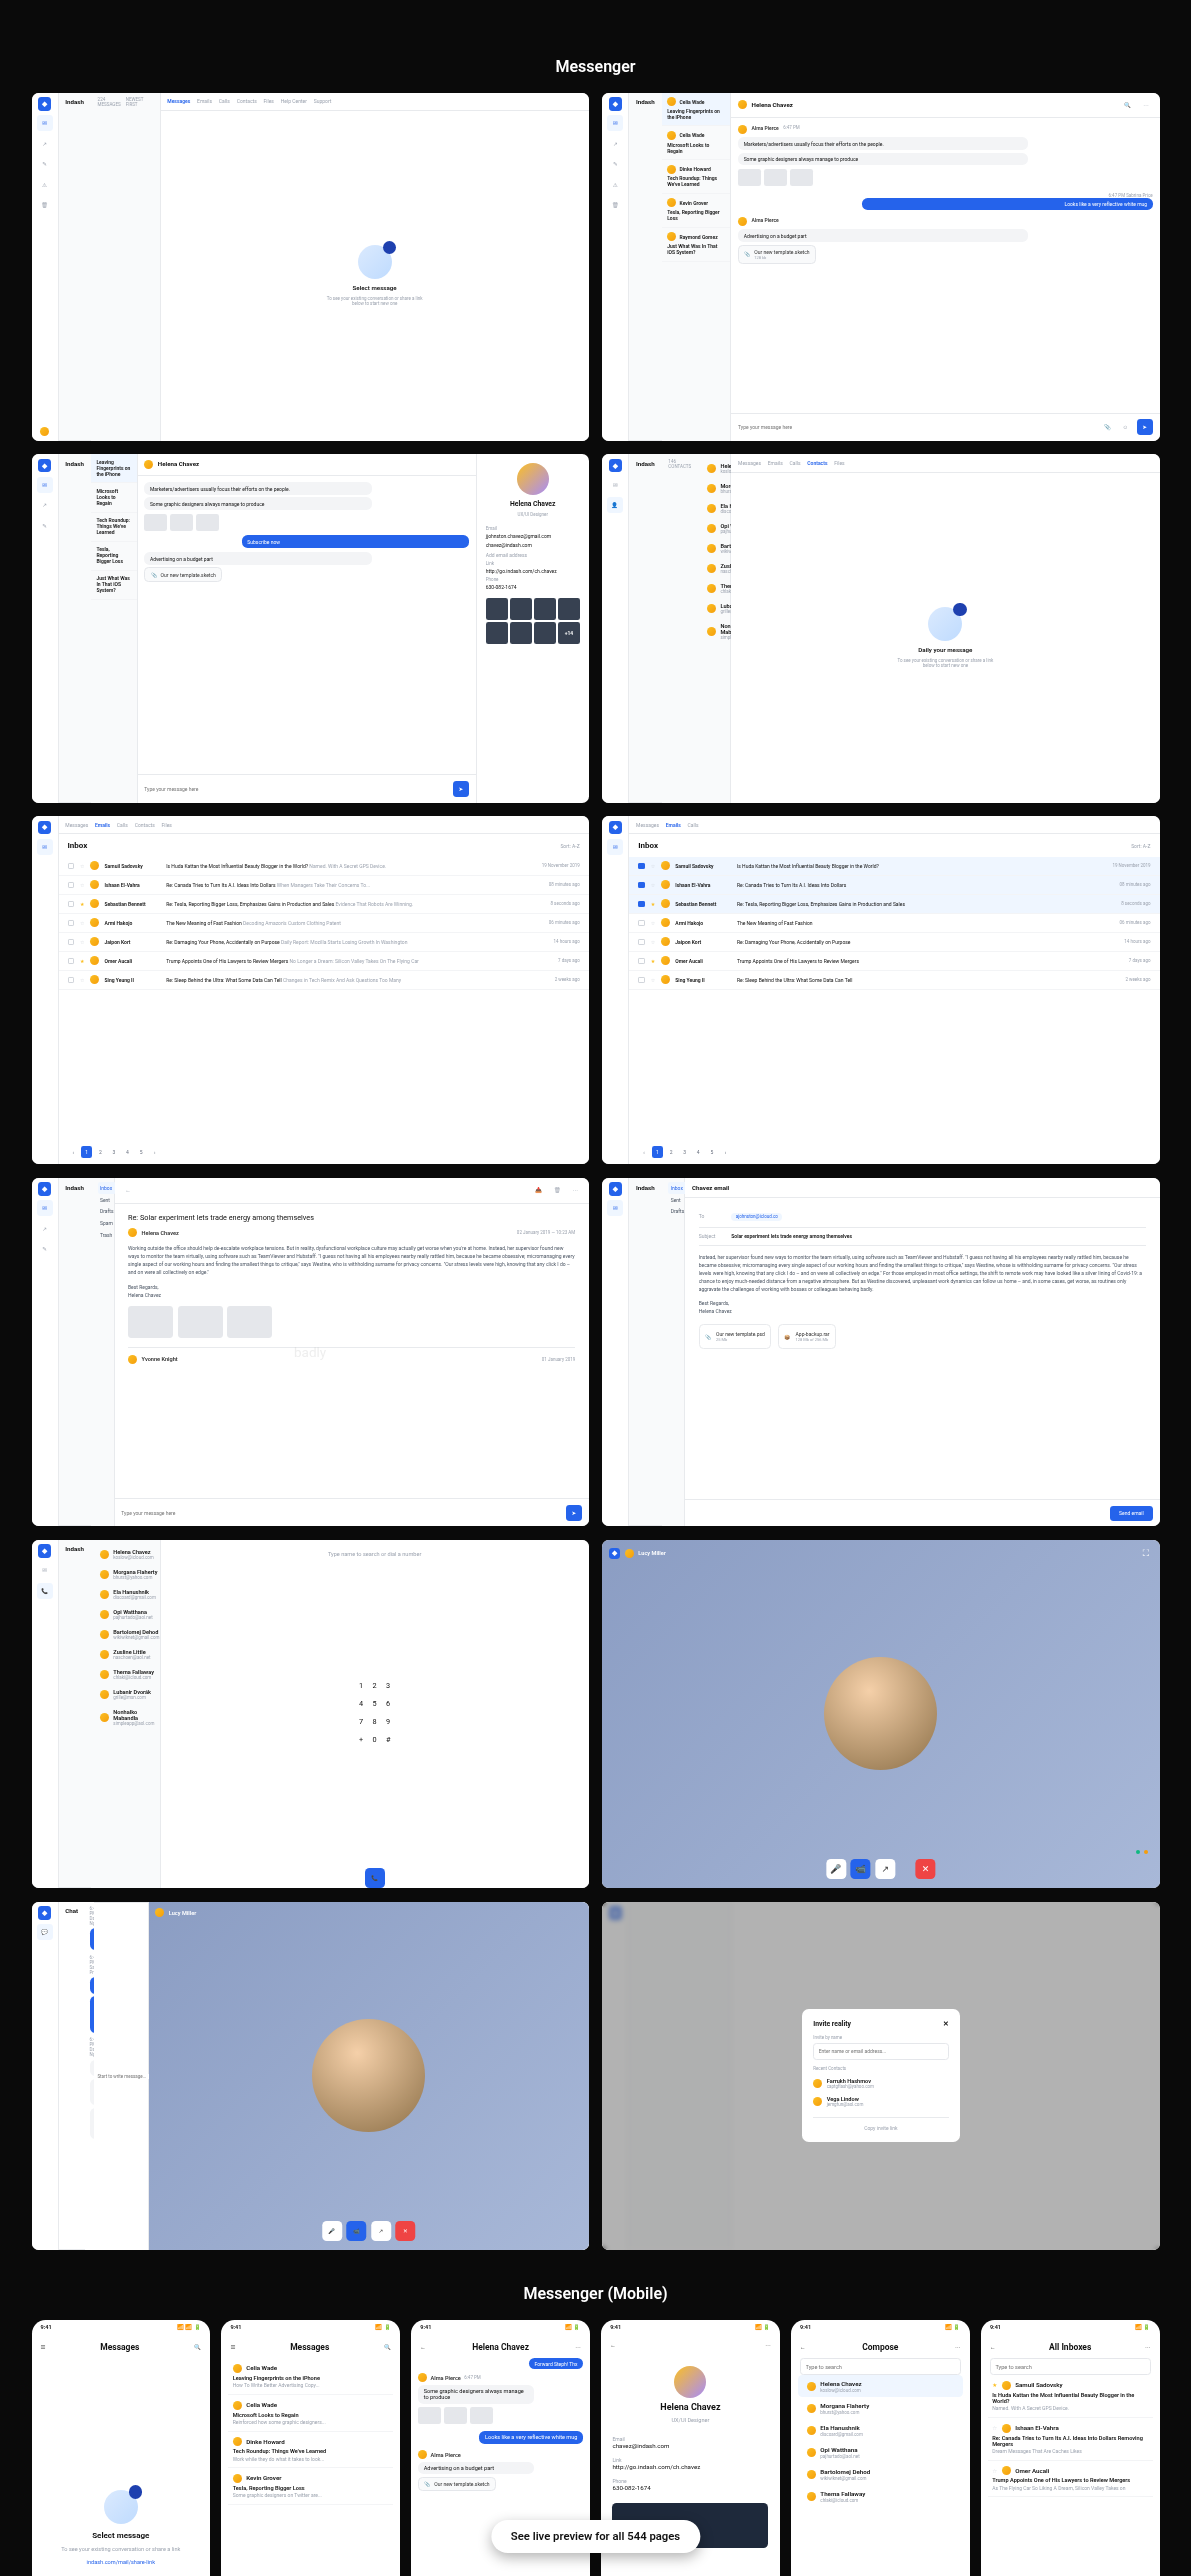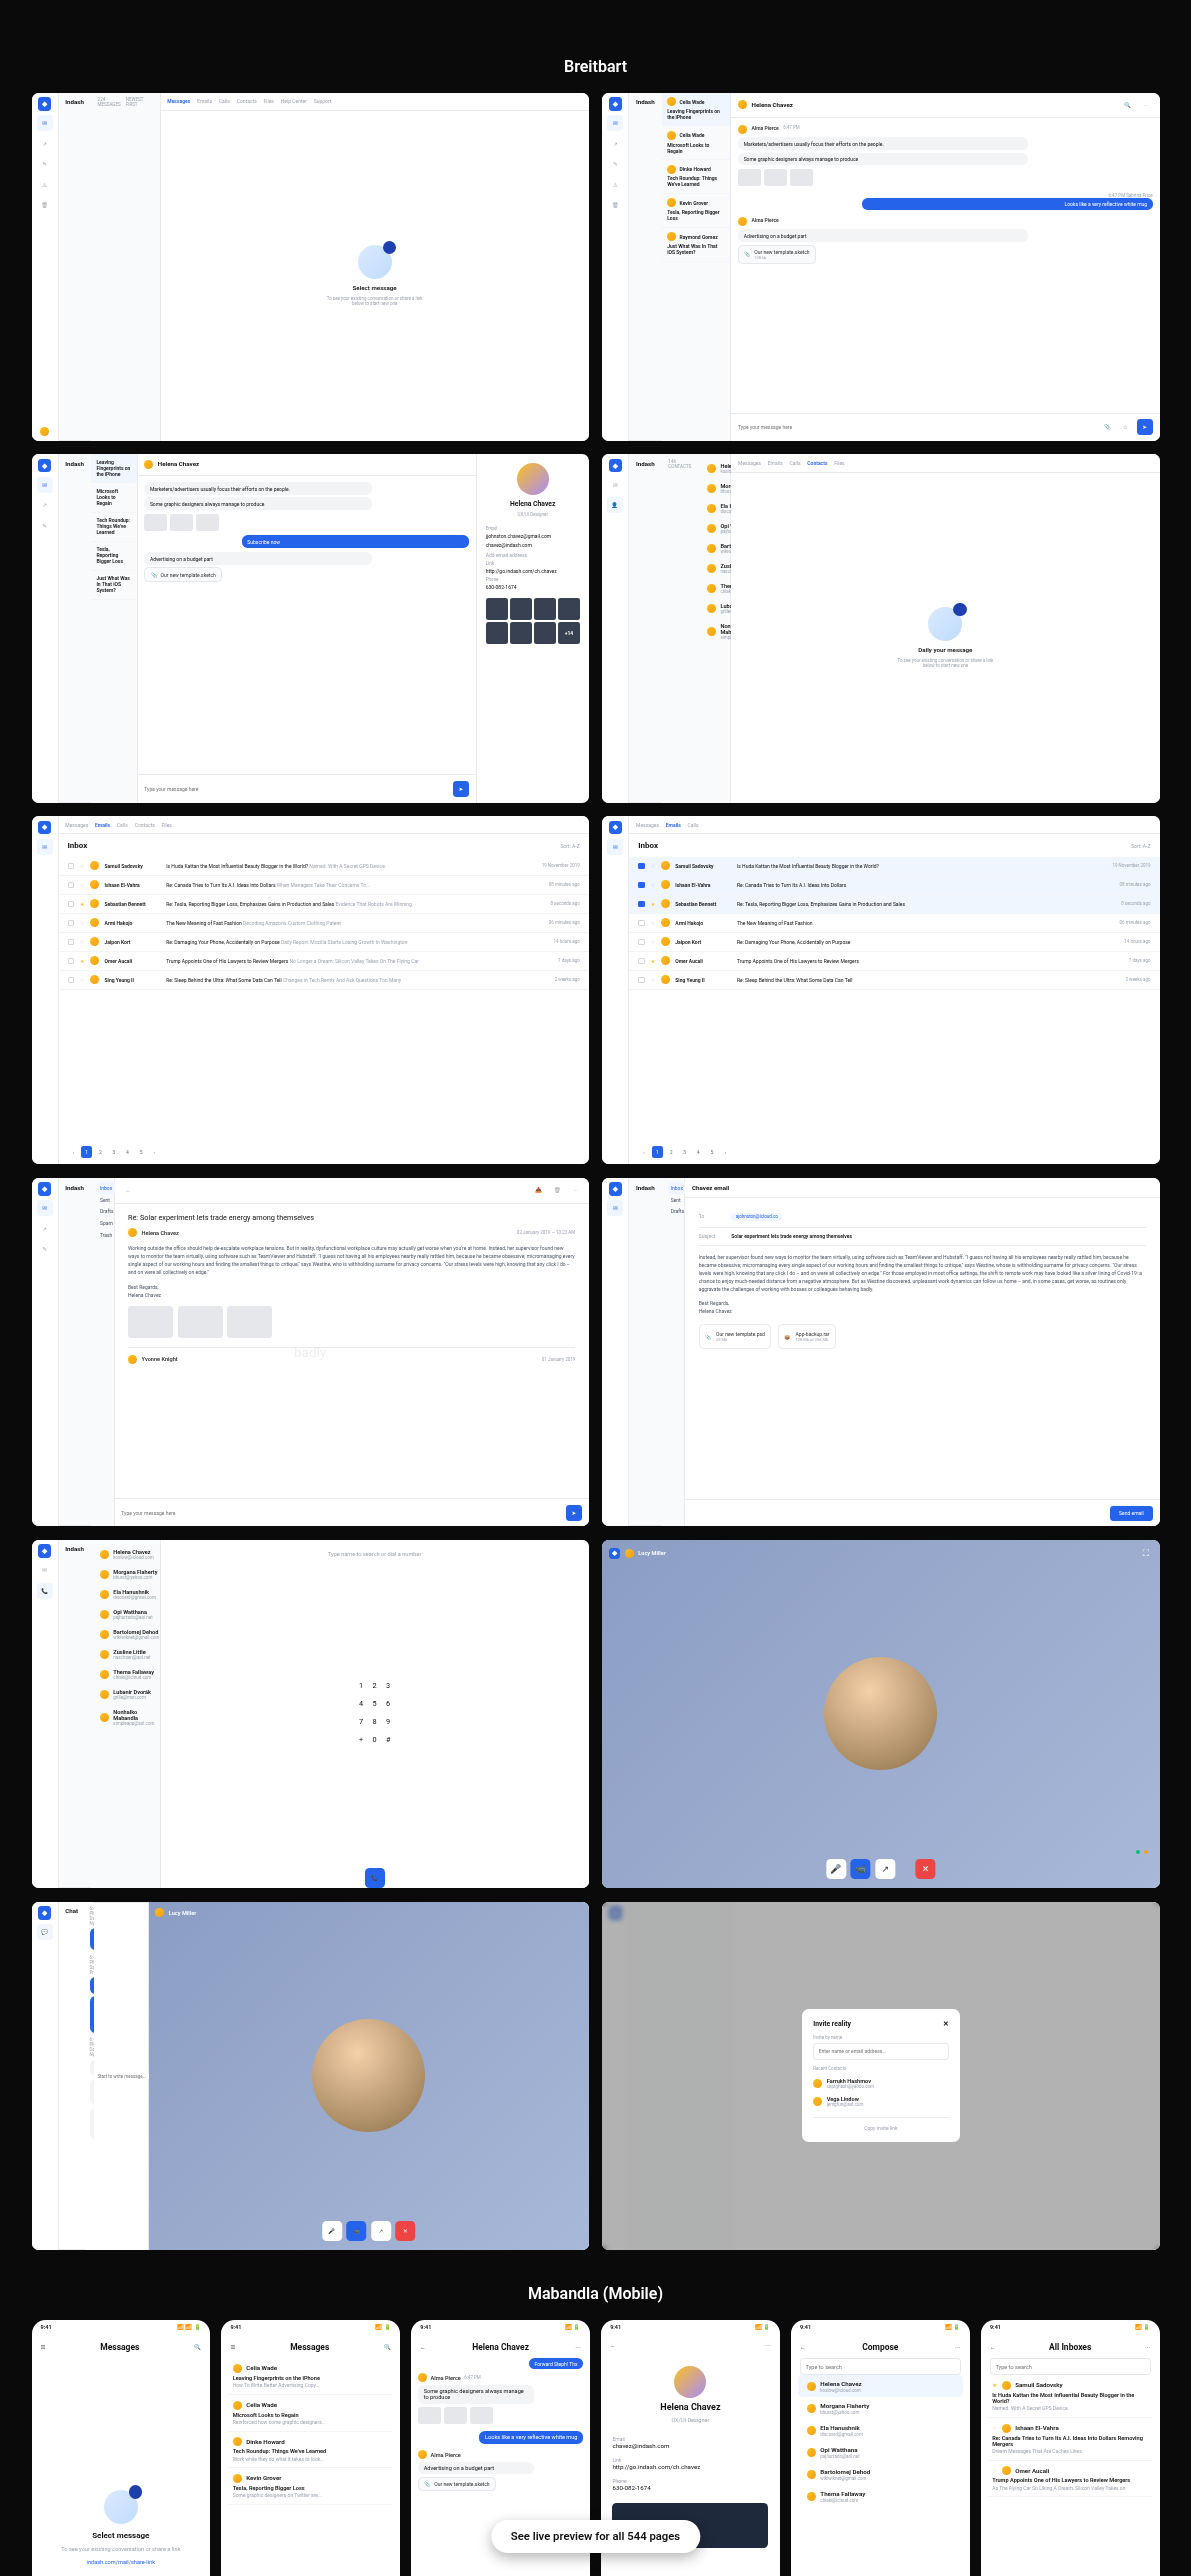--- a/index.html
+++ b/index.html
@@ -121,21 +121,21 @@
 .mobile-msg-name{font-size:6.2px;font-weight:600;color:#111}
 .mobile-msg-subj{font-size:5.6px;font-weight:600;color:#111;margin-bottom:1.1px}
 .mobile-msg-prev{font-size:5px;color:#9ca3af}
 .mobile-chip{padding:2.3px 5.6px;background:#2563eb;color:#fff;border-radius:5.6px;font-size:5px;display:inline-block}
 .mobile-profile{display:flex;flex-direction:column;align-items:center;padding:11.3px;gap:4.5px}
 .watermark{position:absolute;top:50%;left:50%;transform:translate(-50%,-50%);font-size:13.5px;color:rgba(200,200,200,.3);pointer-events:none}
 </style>
 </head>
 <body>
 
-<h1 class="section-title">Breitbart</h1>
+<h1 class="section-title">Messenger</h1>
 
 <div class="grid">
 
 <div class="card">
 <div class="app">
 <div class="sidebar">
 <div class="logo">◆</div>
 <div class="nav-icon active">✉</div>
 <div class="nav-icon">↗</div>
 <div class="nav-icon">✎</div>
@@ -1009,21 +1009,21 @@
               <div class="contact-email">jemgfun@aol.com</div>
             </div>
           </div>
 <div style="text-align:center;font-size:5px;color:#9ca3af;margin-top:6.8px;padding-top:6.8px;border-top:0.6px solid #e8eaed">Copy invite link</div>
 </div>
 </div>
 </div>
 
 </div>
 
-<h1 class="section-title">Mabandla (Mobile)</h1>
+<h1 class="section-title">Messenger (Mobile)</h1>
 
 <div class="grid-mobile">
 
 <div class="card-mobile">
 <div class="mobile-app">
 <div class="status-bar">
           <span>9:41</span>
           <span>📶 📶 🔋</span>
         </div>
 <div class="mobile-header">

